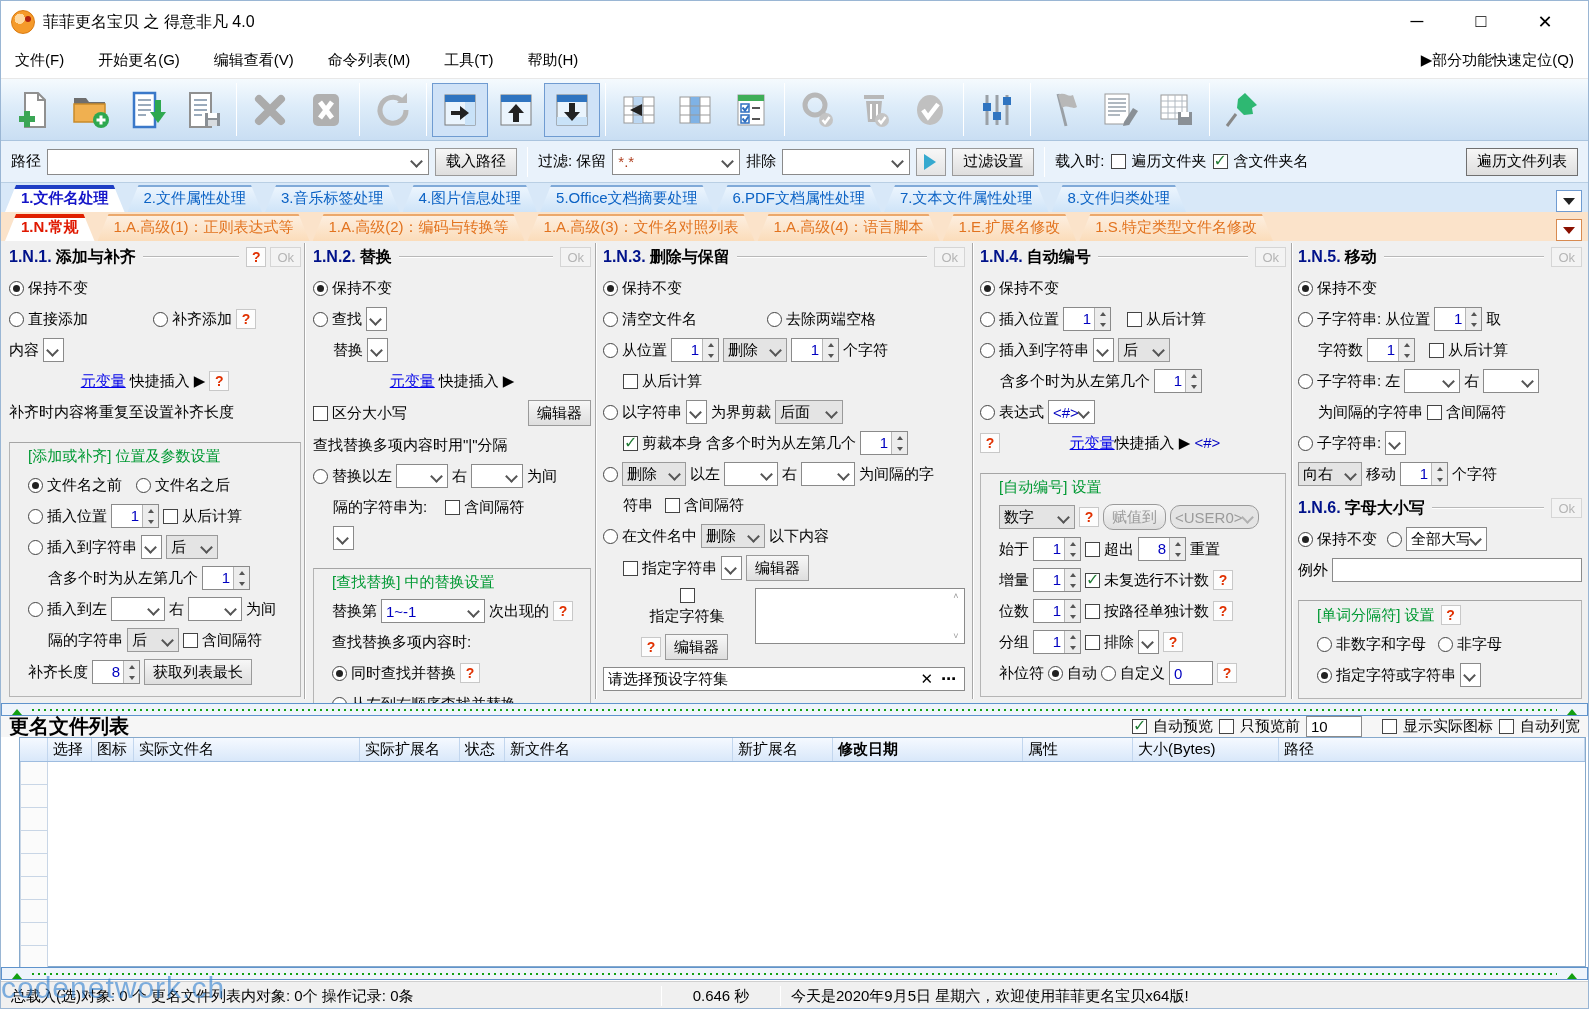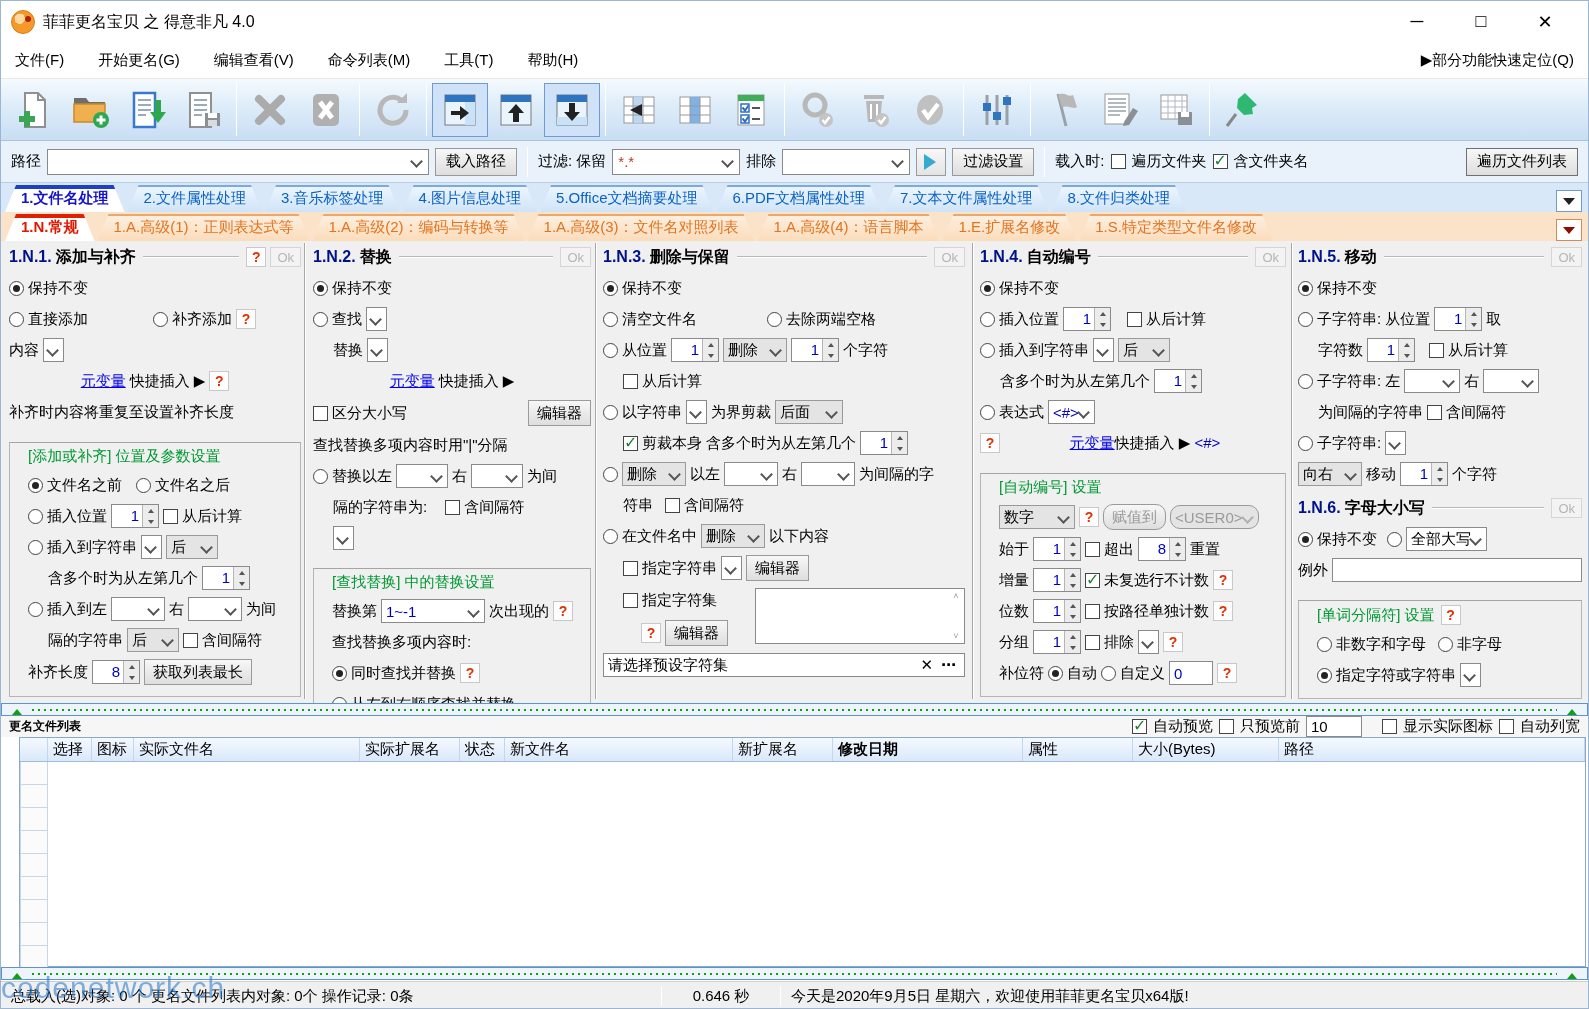--- a/index.html
+++ b/index.html
@@ -86,21 +86,21 @@
   .ta .sc { position:absolute; right:2px; top:2px; bottom:2px; width:12px; display:flex; flex-direction:column; justify-content:space-between; align-items:center; color:#999; font-size:9px; }
   .vsep { position:absolute; top:2px; height:456px; width:2px; border-left:1px solid #a8a8a8; border-right:1px solid #fff; }
 
   
   .split { position:absolute; left:0; right:0; height:13px; background:#eef4fb; border:1px solid #5f93cc; display:flex; align-items:center; }
   .split .tri { width:0; height:0; border:5px solid transparent; border-bottom:6px solid #12a012; margin:0 10px; flex:none; }
   .split .dots { flex:1; height:2px; background:repeating-linear-gradient(90deg,#12a012 0 2px,transparent 2px 6px); }
 
   
   .listbar { position:absolute; left:0; top:715px; right:0; height:21px; display:flex; align-items:center; padding:0 8px; gap:8px; background:#f6f6f6; }
-  .listbar .ttl { font-weight:bold; font-size:12px; }
+  .listbar .ttl { font-weight:bold; font-size:20px; }
   .listbar .opts { margin-left:auto; display:flex; align-items:center; gap:6px; }
   .inp { height:21px; border:1px solid #8a8a8a; background:#fff; padding:0 4px; min-width:56px; display:inline-flex; align-items:center; }
   .tablewrap { position:absolute; left:18px; right:2px; top:736px; height:230px; border:1px solid #86a9cc; background:#fff; }
   .thead { display:flex; height:24px; background:linear-gradient(#f5f9ff,#d9e8fa); border-bottom:1px solid #9ebcdf; }
   .thead span { display:inline-flex; align-items:center; padding:0 5px; border-right:1px solid #c2d6ee; white-space:nowrap; overflow:hidden; flex:none; }
   .rowhdr { position:absolute; left:0; top:24px; width:28px; }
   .rowhdr div { height:23px; border:1px solid #c9d6e6; border-top:none; background:#fbfbfb; }
 
   
   .status { position:absolute; left:0; right:0; top:980px; height:29px; background:#f0f0f0; border-top:1px solid #cfcfcf; display:flex; align-items:center; }
@@ -625,21 +625,21 @@
           <span>以下内容</span>
         </div>
       <div class="row ind">
           <span class="cb"></span>
           <span>指定字符串</span>
           <span class="cw flex1"></span>
           <span class="sbtn">编辑器</span>
         </div>
       <div class="row ind" style="align-items:flex-start;">
         <div style="width:128px;">
-          <div class="row" style="margin:0 0 8px;">
+          <div class="row" style="margin:0 0 8px;flex-direction:column;">
               <span class="cb"></span>
               <span>指定字符集</span>
             </div>
           <div class="row" style="margin:0; padding-left:18px;">
               <span class="hb">?</span>
               <span class="sbtn">编辑器</span>
             </div>
         </div>
         <div class="ta flex1" style="height:56px;">
             <span class="sc">

